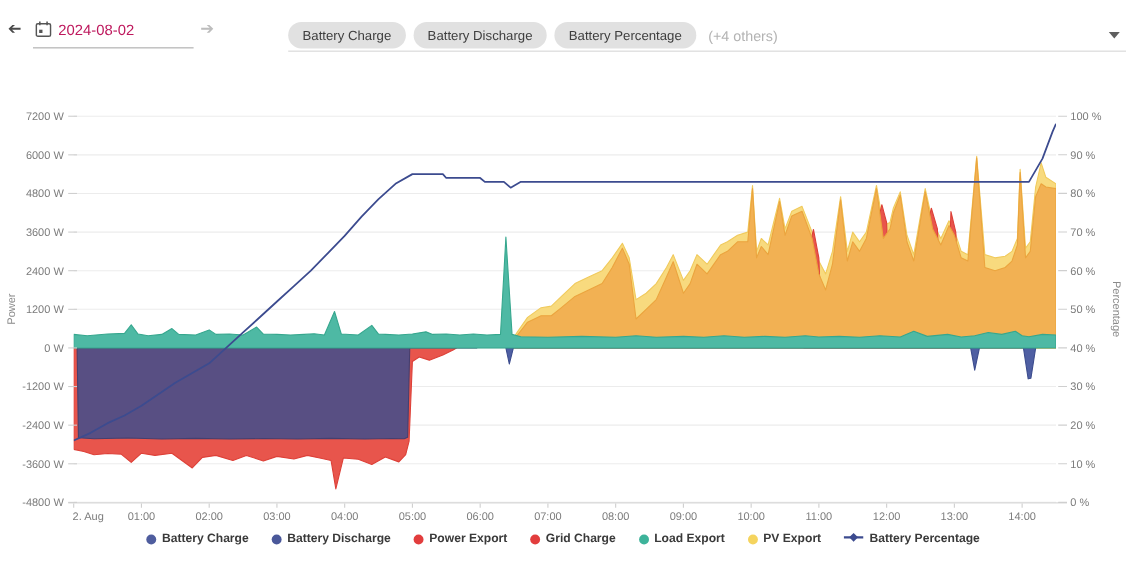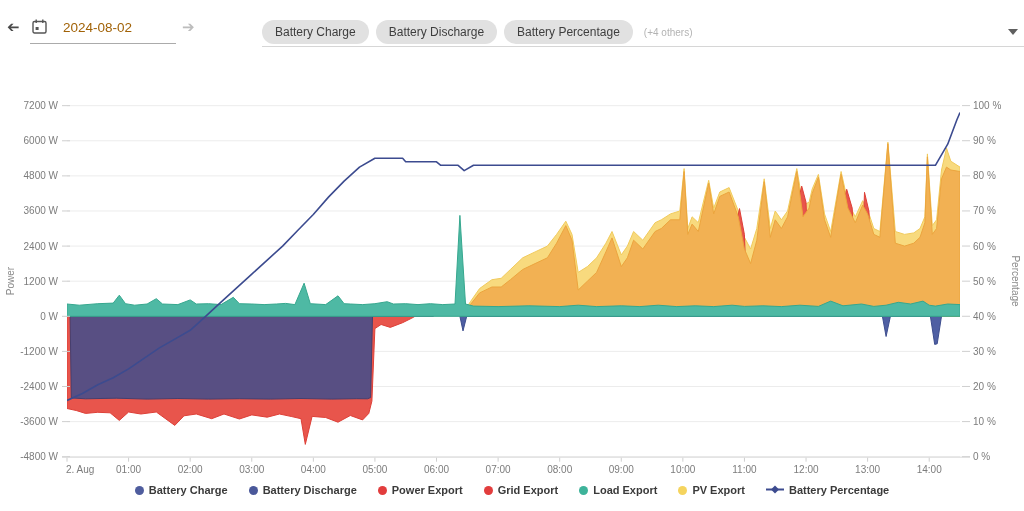--- a/index.html
+++ b/index.html
@@ -4,26 +4,26 @@
 <style>
   html,body{margin:0;padding:0;background:#fff;}
   .page{position:relative;width:1024px;height:511px;background:#fff;overflow:hidden;
         font-family:"Liberation Sans",sans-serif;-webkit-font-smoothing:antialiased;}
   
   .toolbar{position:absolute;left:0;top:0;width:1024px;height:56px;}
   .nav-arrow{position:absolute;top:19px;font-size:15px;line-height:1;cursor:pointer;}
   .nav-arrow.prev{left:7px;color:#4a4a4a;transform:scaleX(-1);}
   .nav-arrow.next{left:182px;color:#bdbdbd;}
   .cal-icon{position:absolute;left:32px;top:19px;}
-  .date-text{position:absolute;left:63px;top:20px;font-size:13.5px;color:#a16207;}
+  .date-text{position:absolute;left:53px;top:20px;font-size:13.5px;color:#be185d;}
   .date-underline{position:absolute;left:30px;top:43px;width:146px;height:1px;background:#ababab;}
   .chips{position:absolute;left:262px;top:20px;display:flex;align-items:center;gap:7px;}
   .chip{background:#e1e1e1;border-radius:13px;padding:6px 13px;font-size:12px;color:#3e3e3e;
         line-height:1;white-space:nowrap;cursor:pointer;}
-  .more-label{font-size:10px;color:#b3b3b3;margin-left:4px;}
+  .more-label{font-size:13px;color:#b3b3b3;margin-left:4px;}
   .select-caret{position:absolute;left:1008px;top:29px;width:0;height:0;cursor:pointer;
         border-left:5px solid transparent;border-right:5px solid transparent;border-top:6px solid #5f5f5f;}
   .select-underline{position:absolute;left:262px;top:46px;width:762px;height:1px;background:#d6d6d6;}
   
   svg.chart{position:absolute;left:0;top:0;}
   svg.chart text{font-family:"Liberation Sans",sans-serif;font-size:10px;fill:#7c7c7c;}
   svg.chart text.axis-title{fill:#8a8a8a;font-size:10px;}
   
   .legend{position:absolute;left:0;top:484px;width:1024px;display:flex;justify-content:center;
           align-items:center;gap:21px;}
@@ -179,21 +179,21 @@
       <span class="legend-item">
         <span class="legend-dot" style="background: rgb(74, 88, 154);"></span>
         <span>Battery Discharge</span>
       </span>
       <span class="legend-item">
         <span class="legend-dot" style="background: rgb(226, 61, 61);"></span>
         <span>Power Export</span>
       </span>
       <span class="legend-item">
         <span class="legend-dot" style="background: rgb(226, 61, 61);"></span>
-        <span>Grid Export</span>
+        <span>Grid Charge</span>
       </span>
       <span class="legend-item">
         <span class="legend-dot" style="background: rgb(61, 179, 154);"></span>
         <span>Load Export</span>
       </span>
       <span class="legend-item">
         <span class="legend-dot" style="background: rgb(245, 212, 94);"></span>
         <span>PV Export</span>
       </span>
       <span class="legend-item">

